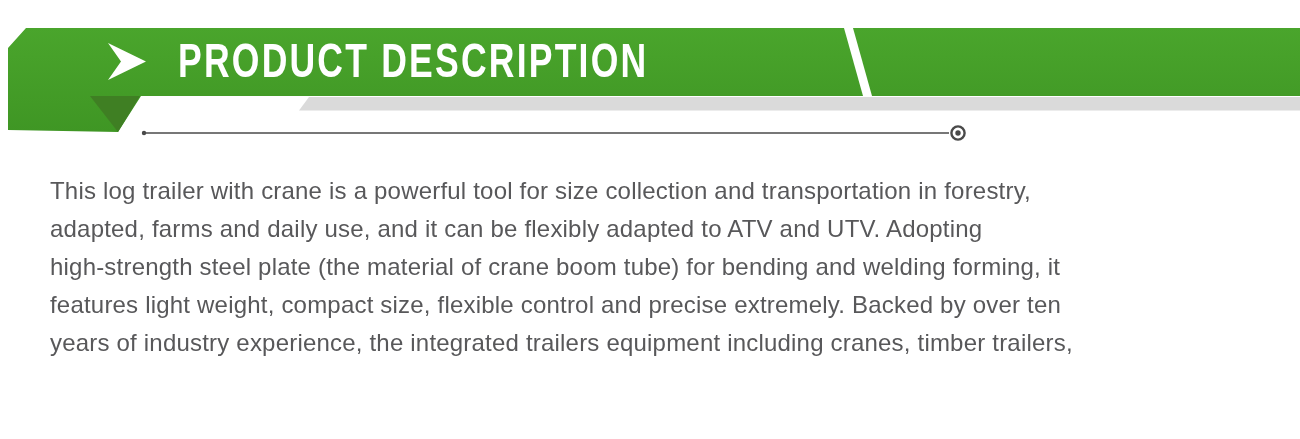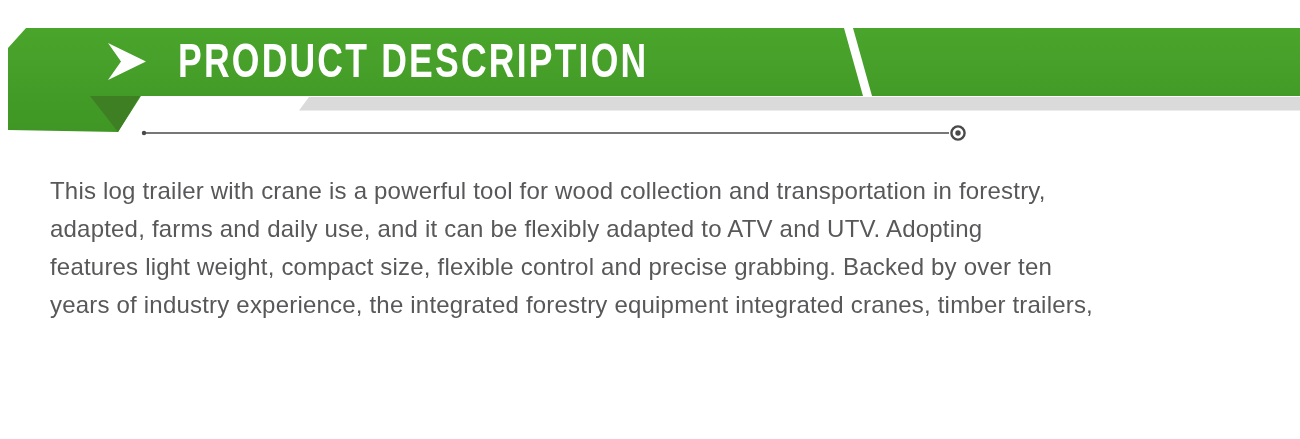--- a/index.html
+++ b/index.html
@@ -74,19 +74,20 @@
       <circle class="target-outer" cx="950" cy="133" r="6.6"></circle>
       <circle class="target-inner" cx="950" cy="133" r="2.7"></circle>
 
       <polygon class="arrow" points="100,43 138,61.5 100,80 113,61.5"></polygon>
     </svg>
 
     <div class="banner-title">PRODUCT DESCRIPTION</div>
   </div>
 
   <div class="description">
-    <div class="line">This log trailer with crane is a powerful tool for wood collection and transportation in forestry,</div>
+    <div class="line">This log trailer with crane is a powerful tool for size collection and transportation in forestry,</div>
     <div class="line">adapted, farms and daily use, and it can be flexibly adapted to ATV and UTV. Adopting</div>
-    <div class="line">features light weight, compact size, flexible control and precise grabbing. Backed by over ten</div>
-    <div class="line">years of industry experience, the integrated forestry equipment integrated cranes, timber trailers,</div>
+    <div class="line">high-strength steel plate (the material of crane boom tube) for bending and welding forming, it</div>
+    <div class="line">features light weight, compact size, flexible control and precise extremely. Backed by over ten</div>
+    <div class="line">years of industry experience, the integrated trailers equipment including cranes, timber trailers,</div>
   </div>
 
 </div>
 
 </body></html>

